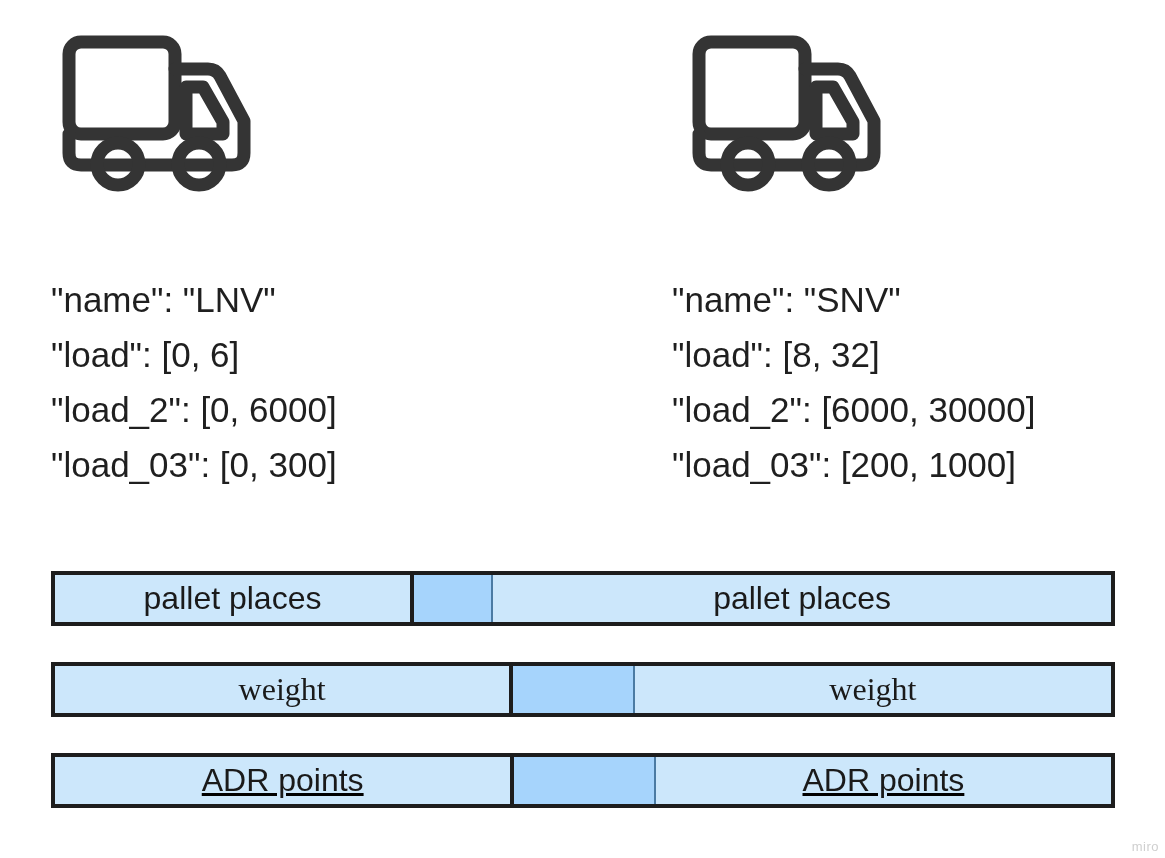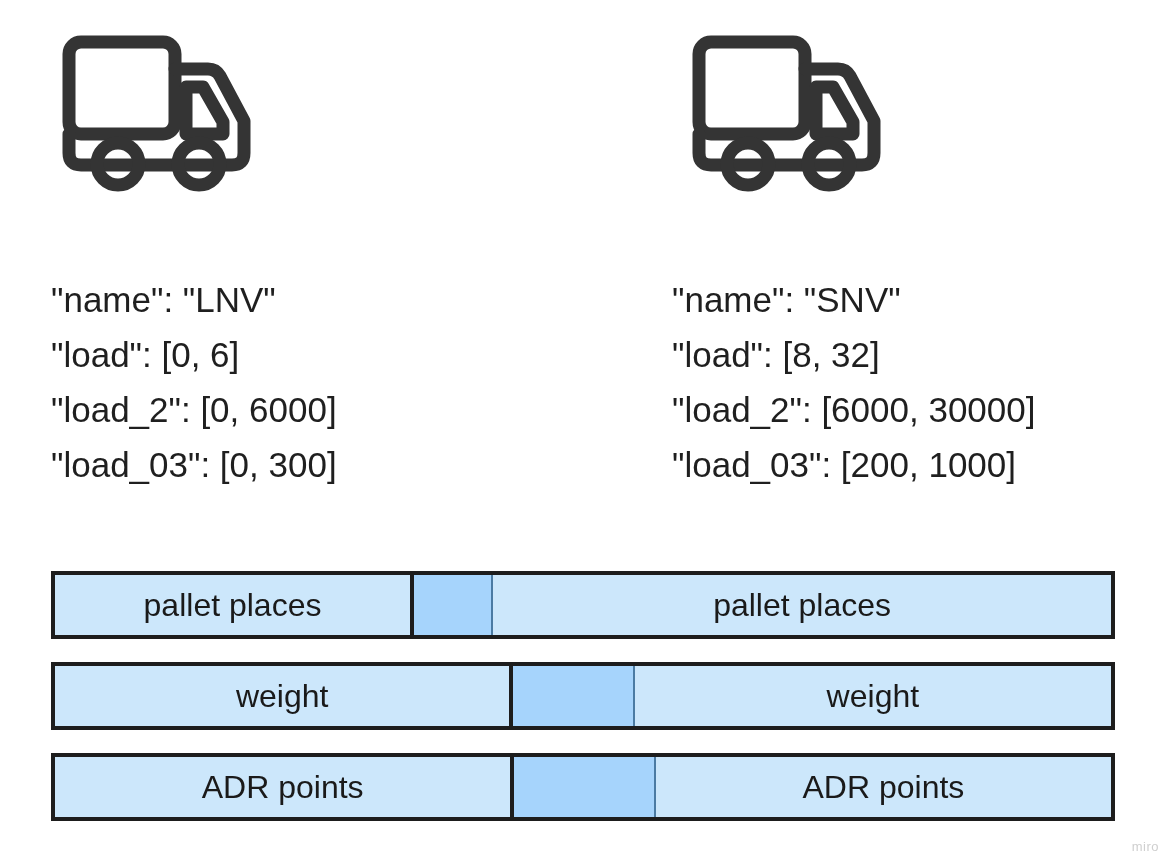--- a/index.html
+++ b/index.html
@@ -36,30 +36,30 @@
   }
   #spec-lnv { left: 51px; top: 272px; }
   #spec-snv { left: 672px; top: 272px; }
   .spec-line { display: block; }
 
   
   .bar {
     position: absolute;
     left: 51px;
     width: 1064px;
-    height: 68px;
+    height: 55px;
     border: 4px solid #1d1d1d;
     box-sizing: border-box;
     background: #cce7fb;
     display: flex;
     align-items: stretch;
   }
   #bar-pallet { top: 571px; }
-  #bar-weight { top: 662px; }
-  #bar-adr    { top: 753px; }
+  #bar-weight { top: 662px; font-family: Liberation Serif, serif; }
+  #bar-adr    { top: 753px; text-decoration: underline; }
 
   .seg {
     position: relative;
     display: flex;
     align-items: center;
     justify-content: center;
     box-sizing: border-box;
     font-size: 32px;
     color: #1a1a1a;
     overflow: hidden;

